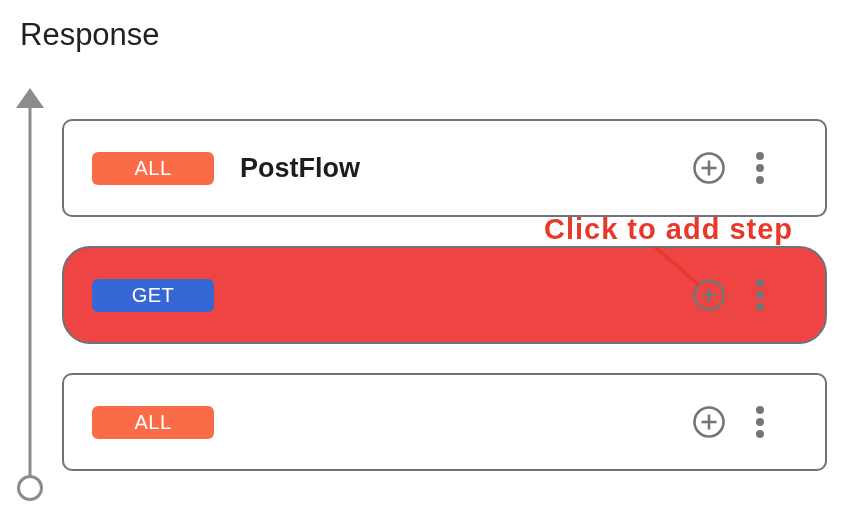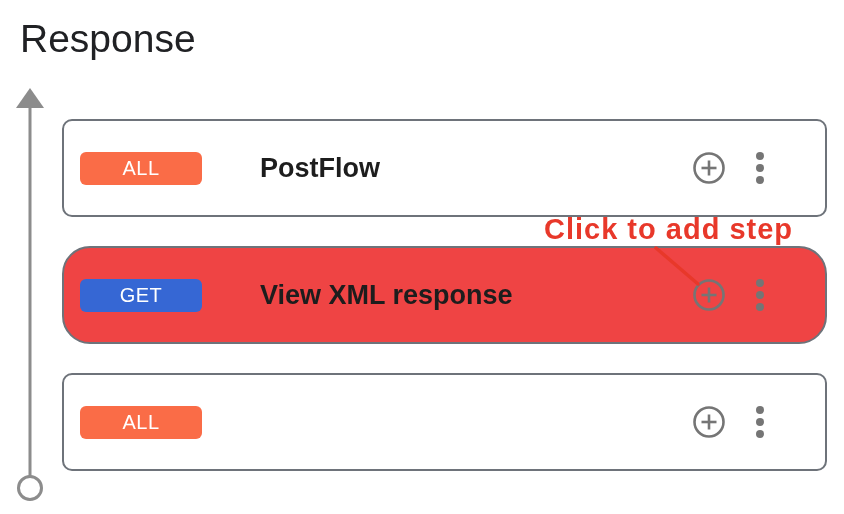--- a/index.html
+++ b/index.html
@@ -3,30 +3,29 @@
 <meta charset="utf-8">
 <style>
   html, body { margin:0; padding:0; }
   body {
     width:844px; height:514px; position:relative; overflow:hidden;
     background:#ffffff;
     font-family:"Liberation Sans", sans-serif;
   }
   .title {
     position:absolute; left:20px; top:18px;
-    font-size:39px; line-height:1.1; font-weight:400; color:#202124;
+    font-size:31px; line-height:1.1; font-weight:400; color:#202124;
   }
   .flow-arrow { position:absolute; left:0; top:0; pointer-events:none; }
   .card-list { position:absolute; left:62px; top:119px; width:765px; }
   .card {
     box-sizing:border-box; width:765px; height:98px;
     background:#ffffff; border:2px solid #6e737a; border-radius:10px;
-    display:flex; align-items:center; padding-left:16px; margin-bottom:29px;
+    display:flex; align-items:center; padding-left:28px; margin-bottom:29px;
     cursor:pointer;
-    gap:32px;
   }
   .card--selected { background:#ef4444;border-radius:28px; }
   .badge {
     width:122px; height:33px; border-radius:6px; flex:0 0 auto;
     display:flex; align-items:center; justify-content:center;
     color:#ffffff; font-size:20px; letter-spacing:0.5px; font-weight:400;
   }
   .flow-name {
     margin-left:26px; font-size:27px; font-weight:bold; color:#1d1d1d;
     white-space:nowrap;
@@ -75,21 +74,20 @@
           <circle cx="5" cy="5" r="4" fill="#757575"></circle>
           <circle cx="5" cy="17" r="4" fill="#757575"></circle>
           <circle cx="5" cy="29" r="4" fill="#757575"></circle>
         </svg>
       </button>
     </span>
   </div>
 
   <div class="card card--selected">
     <span class="badge" style="background: rgb(54, 103, 212);">GET</span>
-    <span class="flow-name">View XML response</span>
     <span class="icon-group">
       <button class="icon-btn" title="">
         <svg width="34" height="34" viewBox="0 0 34 34">
           <circle cx="17" cy="17" r="14.5" fill="none" stroke="#757575" stroke-width="2.6"></circle>
           <line x1="9.5" y1="17" x2="24.5" y2="17" stroke="#757575" stroke-width="2.6"></line>
           <line x1="17" y1="9.5" x2="17" y2="24.5" stroke="#757575" stroke-width="2.6"></line>
         </svg>
       </button>
       <button class="icon-btn" title="">
         <svg width="10" height="34" viewBox="0 0 10 34">

